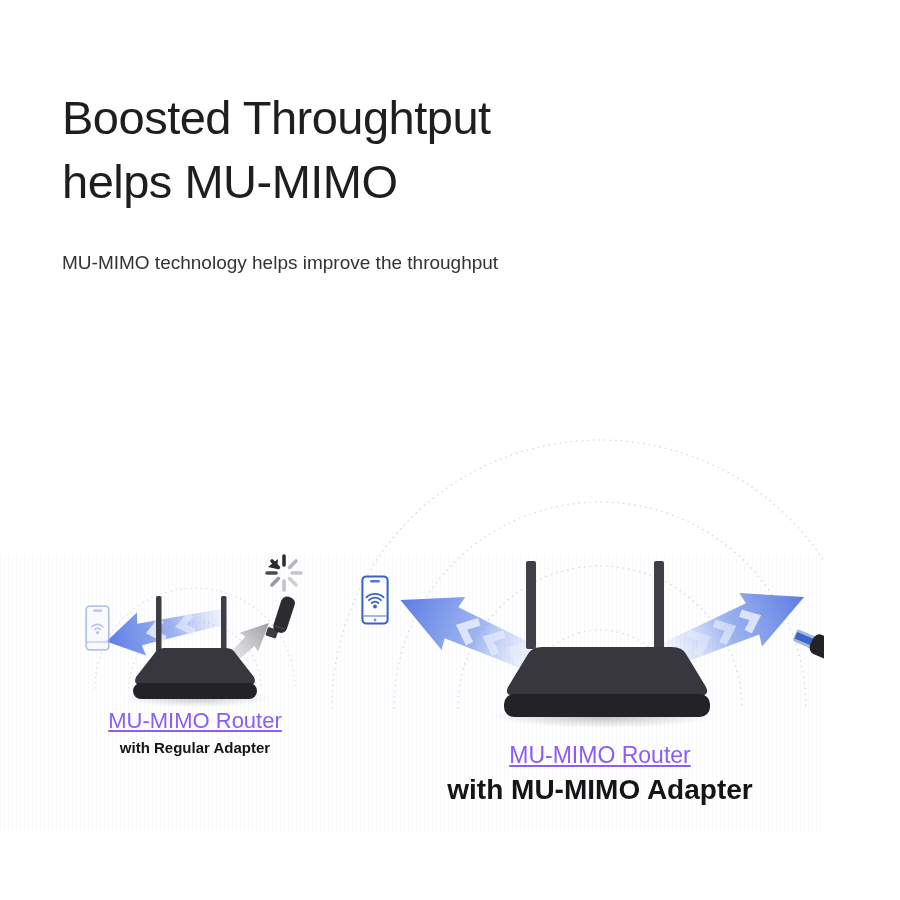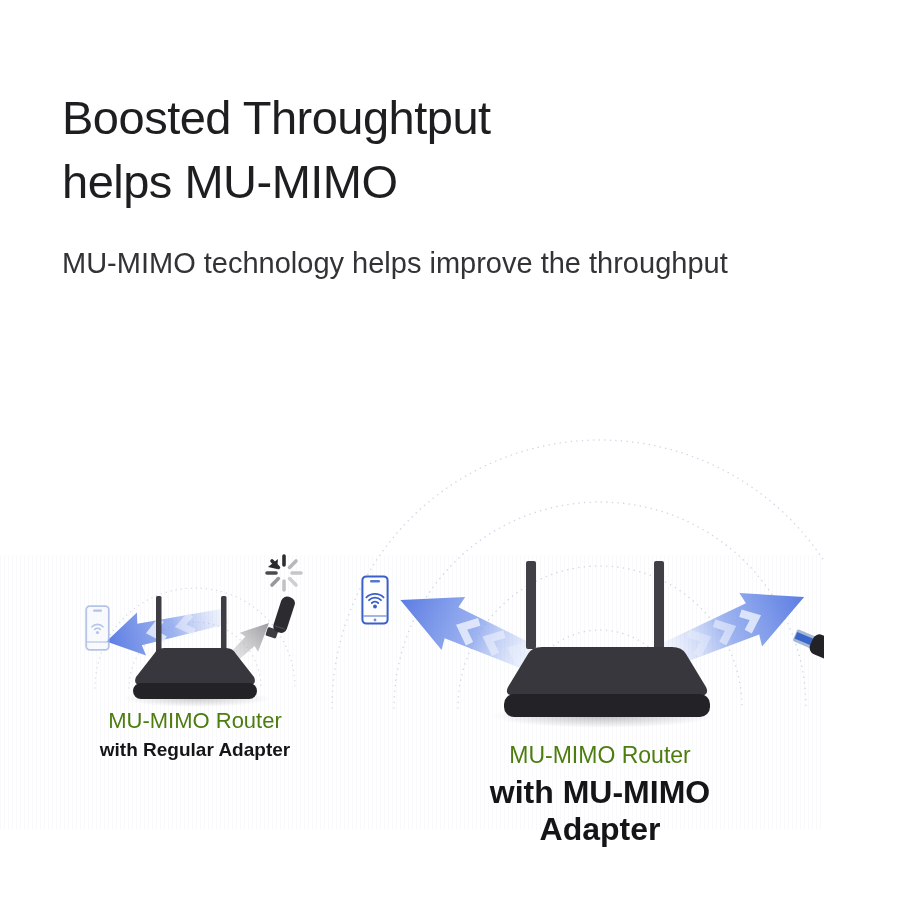--- a/index.html
+++ b/index.html
@@ -12,40 +12,40 @@
     position:absolute;left:0;top:555px;width:900px;height:275px;z-index:0;
     background:repeating-linear-gradient(90deg,rgba(222,226,232,.55) 0 1px,transparent 1px 4px);
     opacity:.38;
   }
   .title{
     position:absolute;left:62px;top:86px;z-index:3;
     font-size:47px;line-height:64px;font-weight:400;letter-spacing:-.5px;color:#1e1e20;
   }
   .subtitle{
     position:absolute;left:62px;top:240px;z-index:3;
-    font-size:29px;line-height:46px;font-weight:400;color:#333336;
+    font-size:19px;line-height:46px;font-weight:400;color:#333336;
   }
   .abs{position:absolute;}
   svg{display:block;overflow:visible;}
   .arcs{z-index:1;}
   .arrow{z-index:2;}
   .shadow-big{
     left:490px;top:704px;width:226px;height:24px;z-index:2;
     background:radial-gradient(ellipse at center,rgba(25,25,30,.28) 0%,rgba(25,25,30,0) 70%);
   }
   .shadow-small{
     left:122px;top:690px;width:150px;height:17px;z-index:2;
     background:radial-gradient(ellipse at center,rgba(25,25,30,.22) 0%,rgba(25,25,30,0) 70%);
   }
   .device{z-index:3;}
   .caption{z-index:4;text-align:center;}
-  .caption .l1{font-size:22px;color:#4d7c0f;}
-  .caption .l2{font-size:19px;font-weight:bold;color:#151517;margin-top:5px;}
+  .caption .l1{font-size:22px;color:#8b5cf6;text-decoration:underline;}
+  .caption .l2{font-size:15px;font-weight:bold;color:#151517;margin-top:5px;}
   .caption-right .l1{font-size:23px;}
-  .caption-right .l2{font-size:32px;}
+  .caption-right .l2{font-size:28px;}
 </style>
 </head>
 <body>
 
 <div class="stage">
 
   <div class="texture abs"></div>
 
   <div class="title">
     <div>Boosted Throughtput</div>

